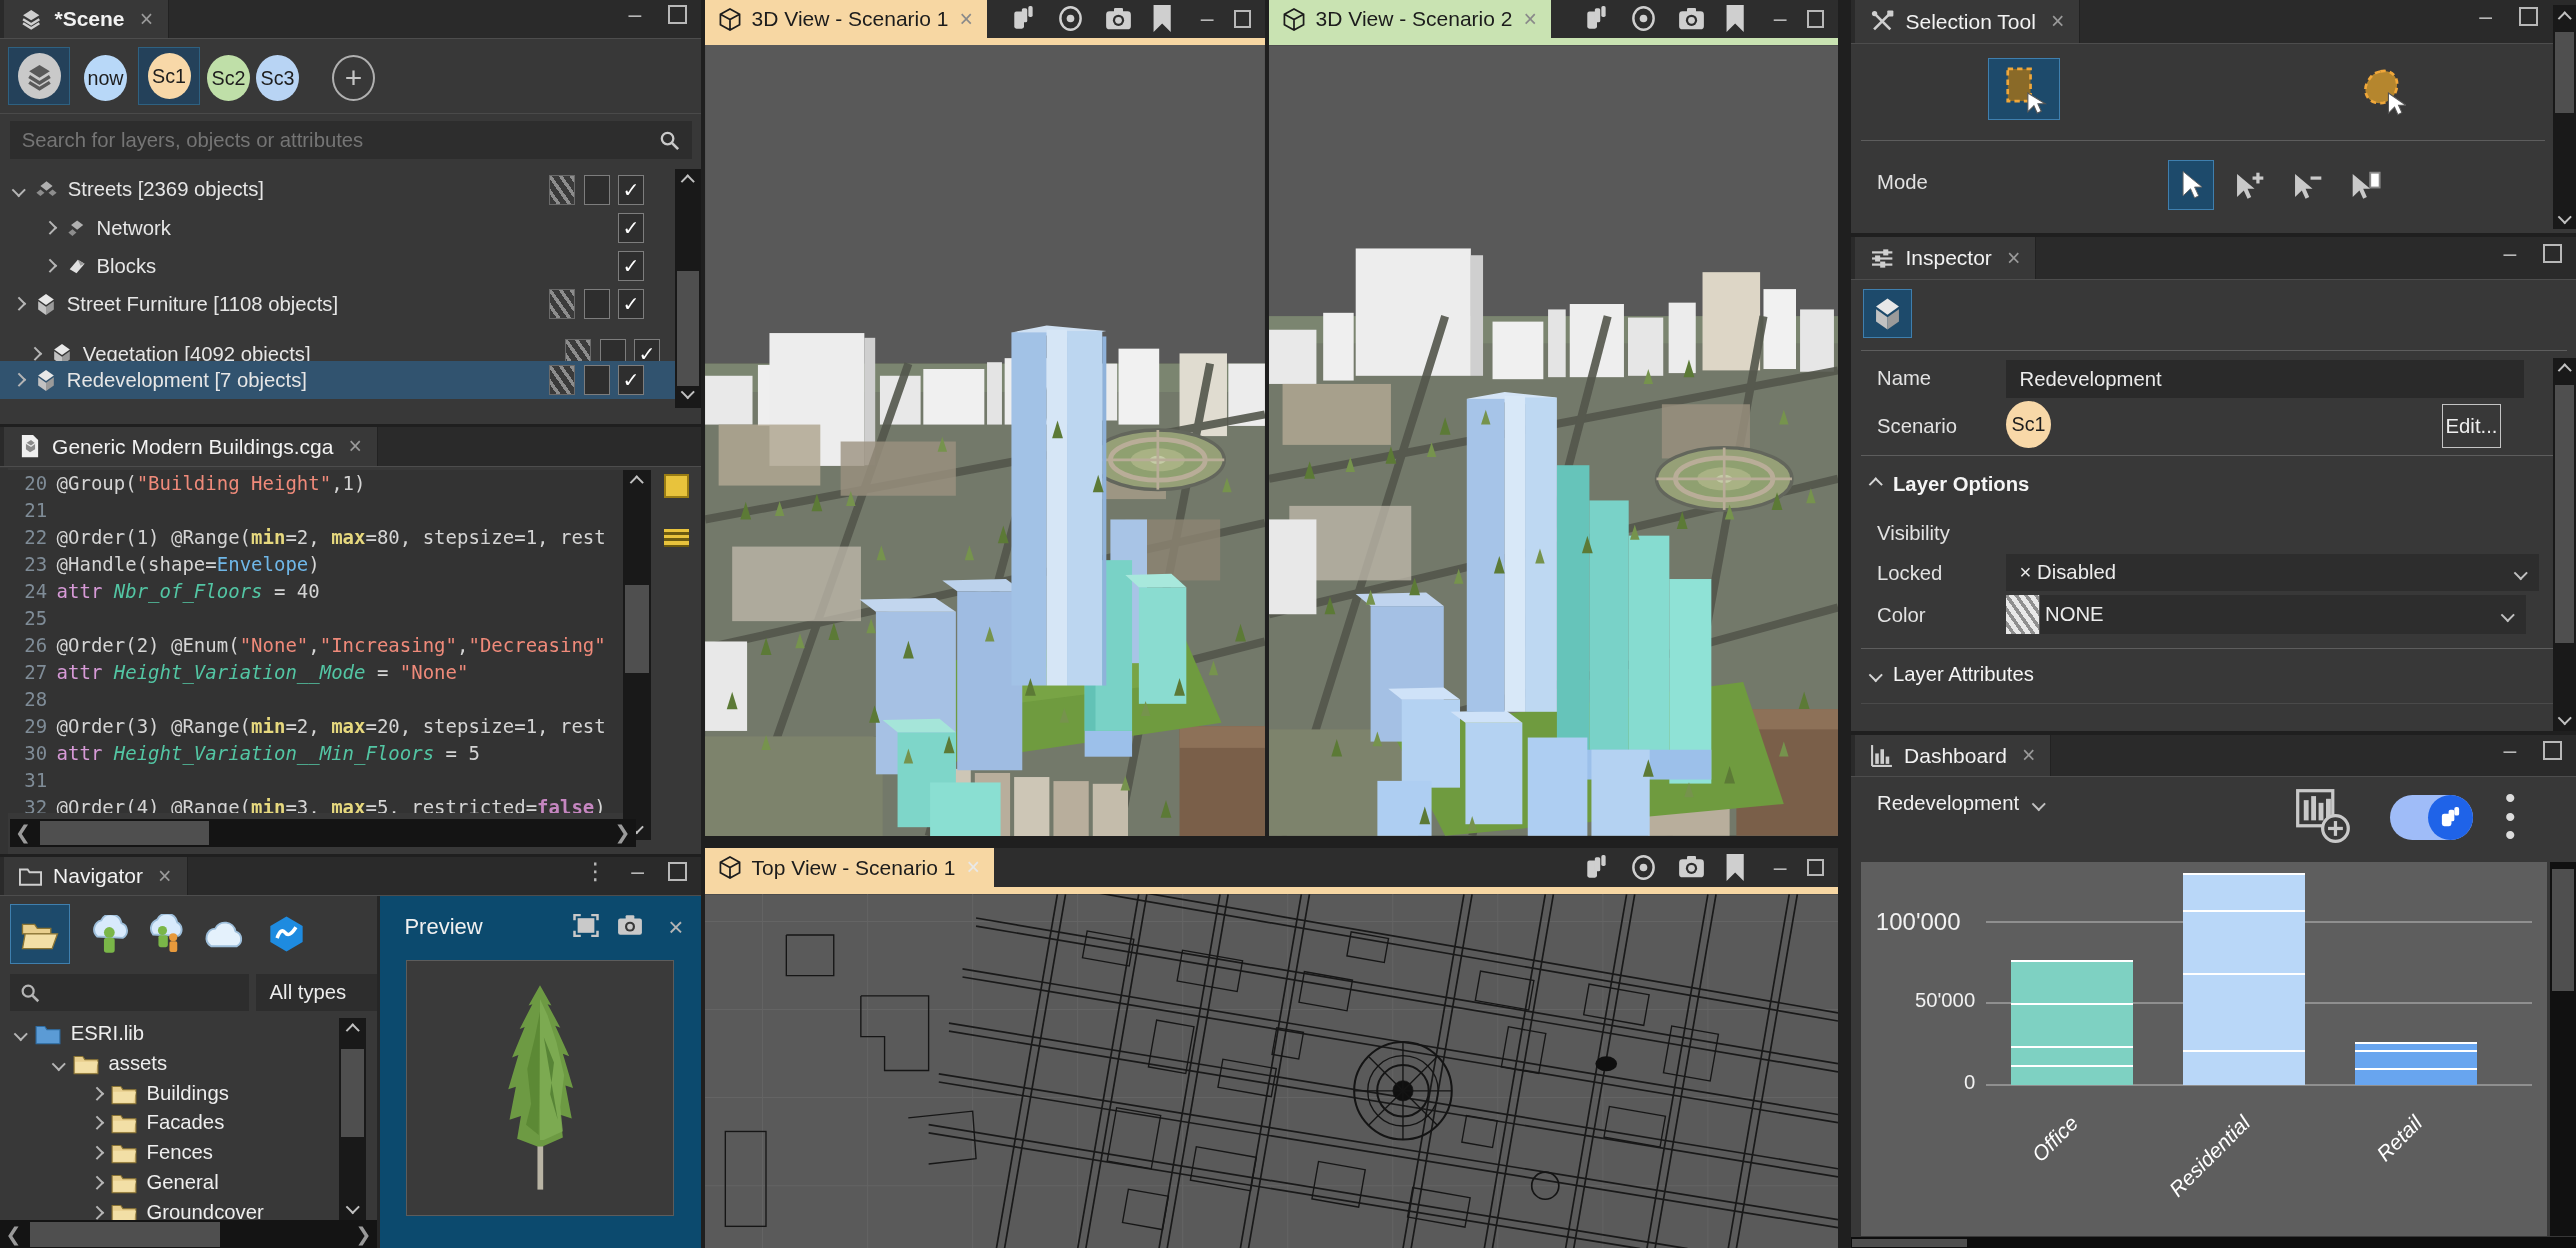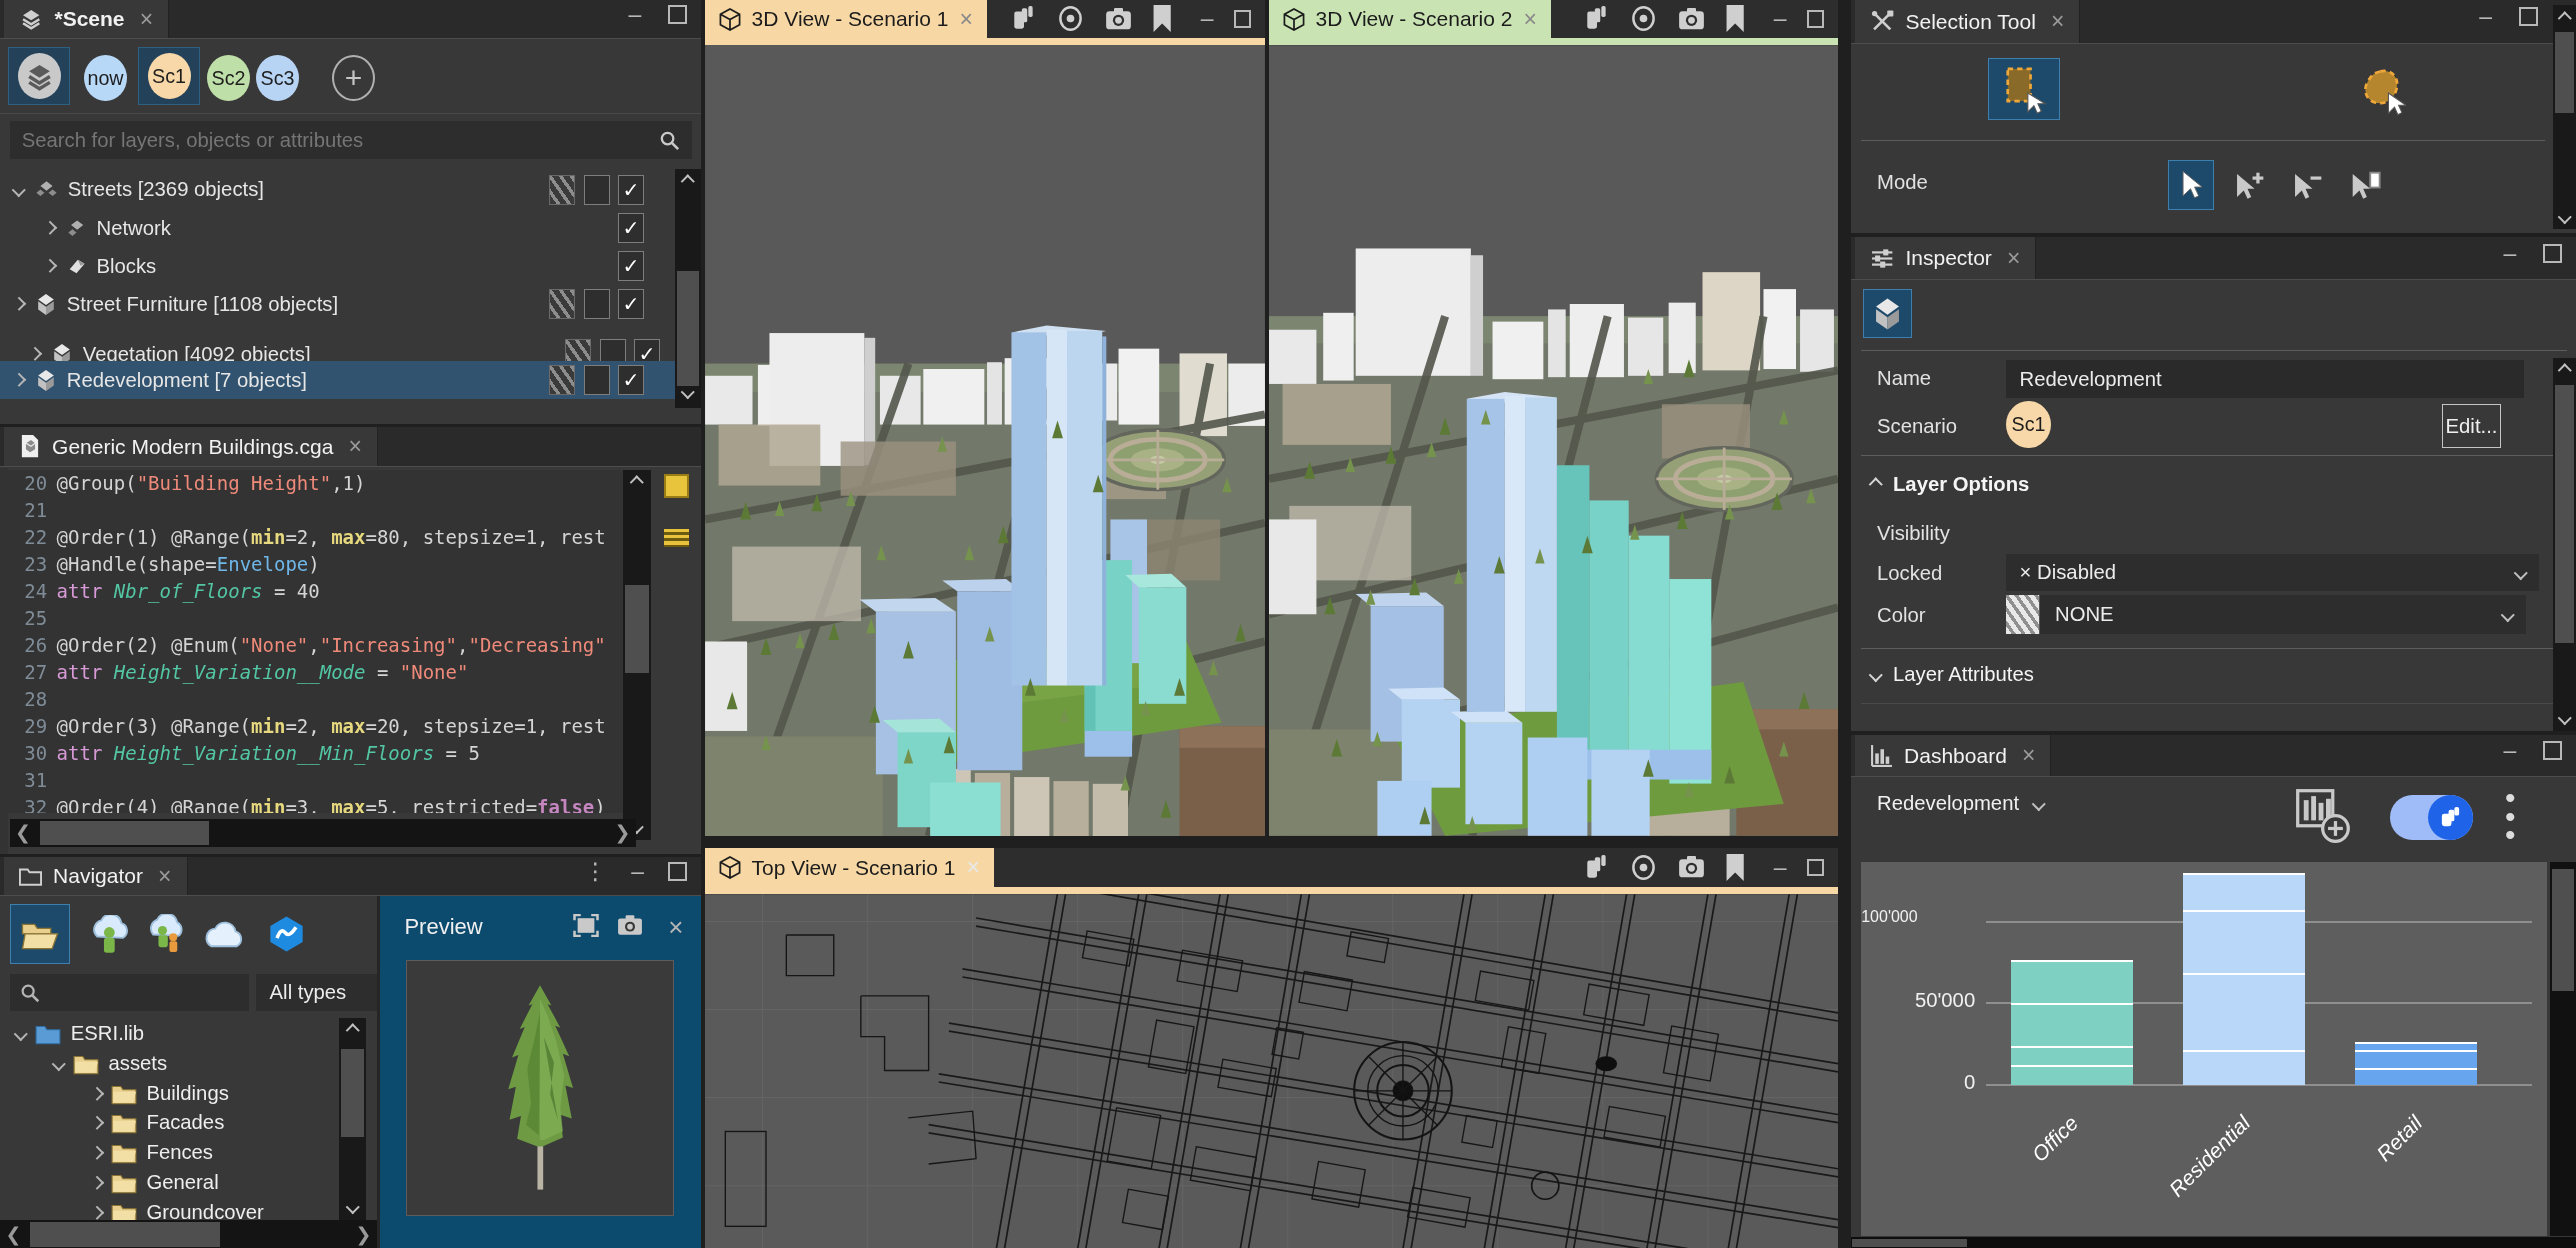--- a/index.html
+++ b/index.html
@@ -928,21 +928,21 @@
     </div>
     <div class="label" style="left:26px;top:285px">Visibility</div>
     <div class="label" style="left:26px;top:325px">Locked</div>
     <div class="field" style="left:155px;top:317px;width:506px;height:37px">
       <span>× Disabled</span>
       <span class="chev down small"></span>
     </div>
     <div class="label" style="left:26px;top:367px">Color</div>
     <div class="field" style="left:155px;top:358px;width:506px;height:39px;padding-left:0">
       <span style="width:33px;height:39px;background:repeating-linear-gradient(55deg,#e8e8e8 0 4.7px,#8f8f8f 4.7px 8.1px);display:inline-block;border-right:1.4px solid #555"></span>
-      <span style="margin-left:15px">NONE</span>
+      <span style="margin-left:5px">NONE</span>
       <span class="chev down small"></span>
     </div>
     <div class="divider" style="left:9.5px;right:9.5px;top:411px;background:#5d5d5d"></div>
     <div class="sechead" style="left:20.3px;top:426px;font-weight:normal">
       <span class="chev down small" style="border-color:#d5d5d5"></span>
       <span>Layer Attributes</span>
     </div>
     <div class="divider" style="left:9.5px;right:9.5px;top:466px;background:#4a4a4a"></div>
     <div class="vscroll" style="right:0;top:121px;width:23px;height:373px">
       <div class="arrow" style="top:0">
@@ -1000,21 +1000,21 @@
     </div>
     <div class="abs" style="left:654px;top:54px;color:#dcdcdc;font-size:30px;line-height:0.62;text-align:center">•<br>•<br>•</div>
 
     <div id="chart-area" class="abs" style="left:10.2px;top:127px;width:686px;height:374px;background:#5e5e5e;overflow:hidden">
       <div id="chart-grid">
           <div class="abs" style="left: 125px; width: 546px; top: 222px; height: 2px; background: rgb(143, 143, 143);"></div>
           <div class="abs" style="left: 0px; width: 114px; top: 209px; text-align: right; color: rgb(242, 242, 242); font-size: 20.3px;">0</div>
           <div class="abs" style="left: 125px; width: 546px; top: 140px; height: 2px; background: rgb(143, 143, 143);"></div>
           <div class="abs" style="left: 0px; width: 114px; top: 127px; text-align: right; color: rgb(242, 242, 242); font-size: 20.3px;">50'000</div>
           <div class="abs" style="left: 125px; width: 546px; top: 59px; height: 2px; background: rgb(143, 143, 143);"></div>
-          <div class="abs" style="left: 0px; width: 114px; top: 46px; text-align: left; color: rgb(242, 242, 242); font-size: 16px;">100'000</div>
+          <div class="abs" style="left: 0px; width: 114px; top: 46px; text-align: center; color: rgb(242, 242, 242); font-size: 24px;">100'000</div>
         </div>
       <div id="chart-bars">
           <div class="abs" style="left: 150px; width: 122px; top: 94px; height: 129px; display: flex; flex-direction: column-reverse;">
             <div style="height: 18.4px; background: rgb(126, 209, 194); border-top: 2.7px solid rgb(255, 255, 255);"></div>
             <div style="height: 17px; background: rgb(126, 209, 194); border-top: 2.7px solid rgb(255, 255, 255);"></div>
             <div style="height: 41px; background: rgb(126, 209, 194); border-top: 2.7px solid rgb(255, 255, 255);"></div>
             <div style="height: 41px; background: rgb(126, 209, 194); border-top: 2.7px solid rgb(255, 255, 255);"></div>
           </div>
           <div class="abs" style="left: 322px; width: 122px; top: 7.6px; height: 215px; display: flex; flex-direction: column-reverse;">
             <div style="height: 33px; background: rgb(185, 215, 248); border-top: 2.7px solid rgb(255, 255, 255);"></div>

